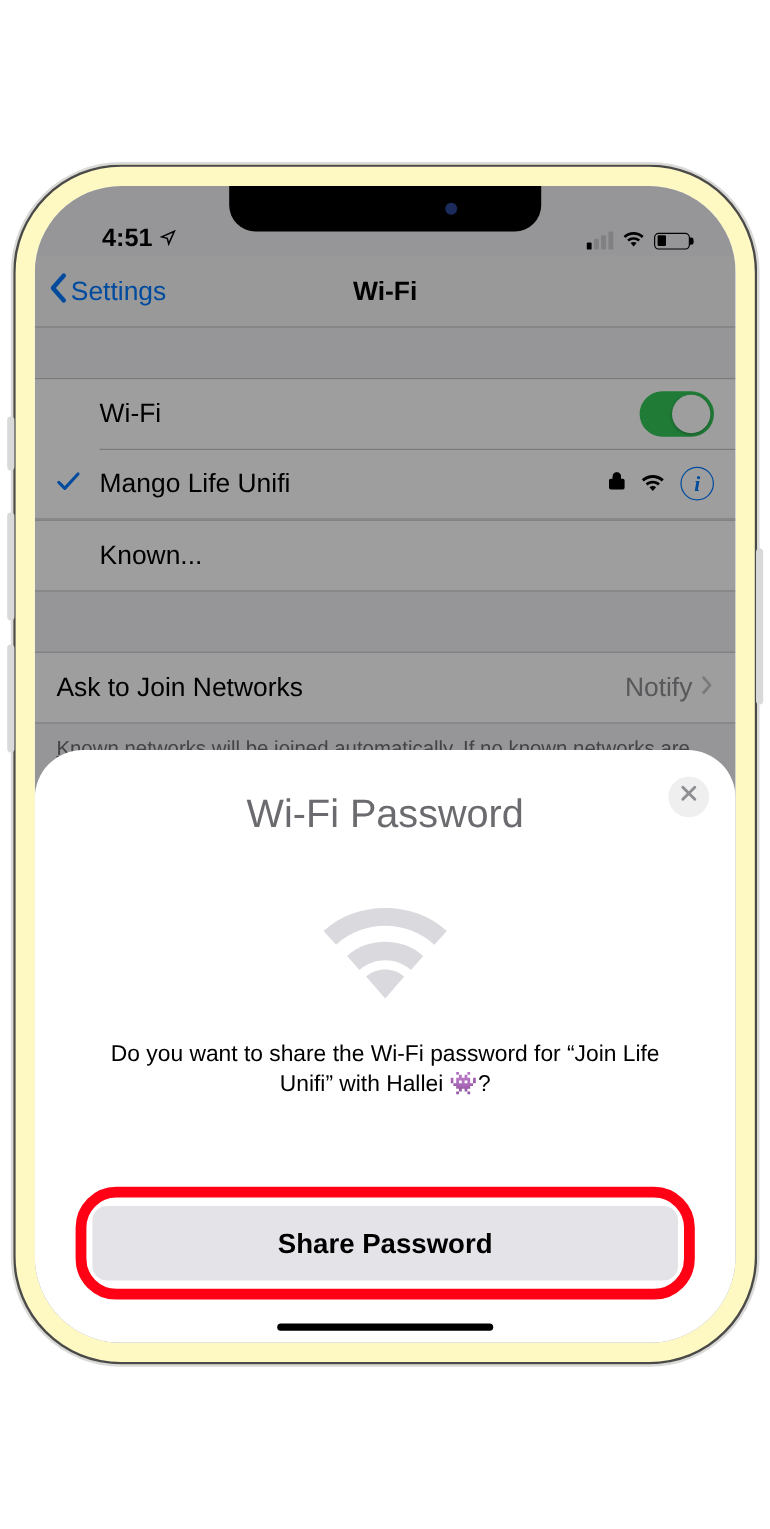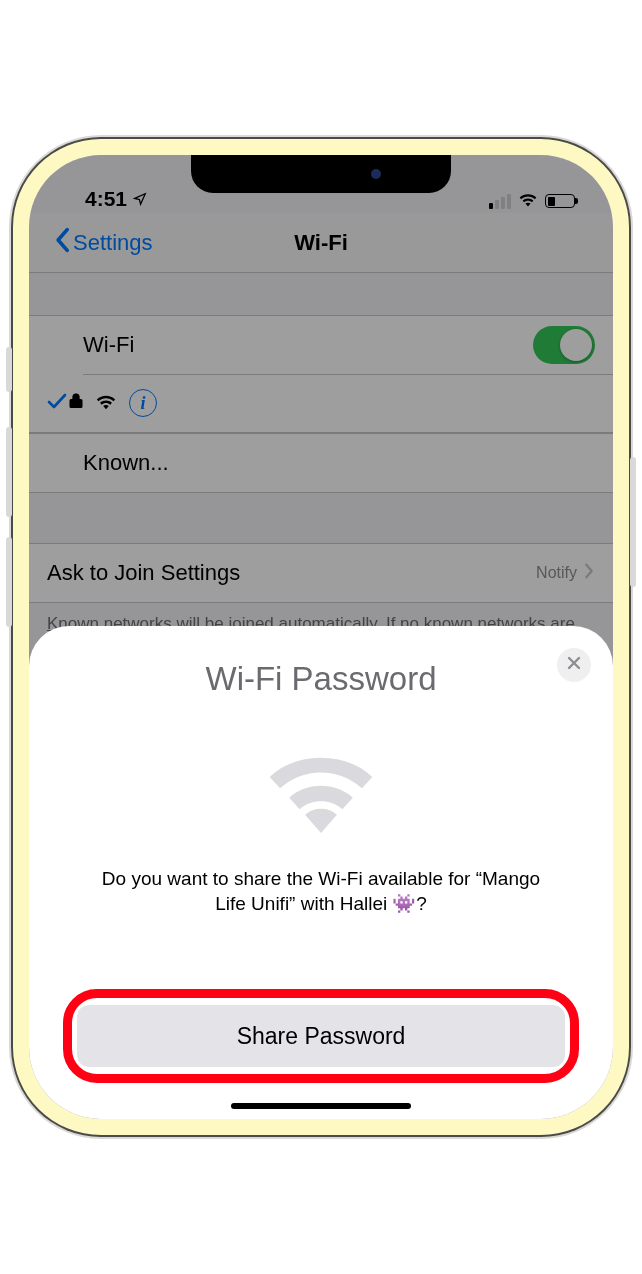--- a/index.html
+++ b/index.html
@@ -119,21 +119,21 @@
       align-items: center;
       position: relative;
       border-bottom: 1px solid #c7c7cc;
       background: #f7f7f9;
     }
     .nav-back {
       display: flex;
       align-items: center;
       color: #007aff;
       font-size: 22px;
-      padding-left: 24px;
+      padding-left: 10px;
       gap: 2px;
     }
     .nav-back svg { width: 18px; height: 26px; }
     .nav-title {
       position: absolute;
       left: 0; right: 0;
       text-align: center;
       font-size: 22px;
       font-weight: 600;
     }
@@ -162,21 +162,21 @@
       padding: 28px 18px 8px;
       letter-spacing: 0.3px;
     }
     .footer-text {
       font-size: 17px;
       color: #6d6d72;
       padding: 10px 18px;
       line-height: 1.35;
       text-decoration: underline;
     }
-    .value-text { color: #8e8e93; font-size: 16px; margin-right: 6px; }
+    .value-text { color: #8e8e93; font-size: 22px; margin-right: 6px; }
 
     
     .toggle {
       width: 62px; height: 38px; border-radius: 19px; background: #34c759;
       position: relative;
     }
     .toggle .knob {
       position: absolute; right: 3px; top: 3px; width: 32px; height: 32px;
       background: #fff; border-radius: 50%; box-shadow: 0 1px 3px rgba(0,0,0,.3);
     }
@@ -233,21 +233,21 @@
       width: 100%;
       position: relative;
     }
     .share-btn {
       width: 100%;
       height: 62px;
       background: #e4e4e8;
       border: none;
       border-radius: 12px;
       font-size: 23px;
-      font-weight: 400;
+      font-weight: 700;
       color: #000;
     }
     .hl-ring {
       position: absolute;
       inset: -16px -14px;
       border: 9px solid #ff0014;
       border-radius: 34px;
       pointer-events: none;
     }
     .home-indicator {
@@ -321,20 +321,21 @@
               <span class="knob"></span>
             </span>
           <span class="sep inset40"></span>
         </div>
         <div class="cell">
           <span class="check-icon">
             <svg width="20" height="18" viewBox="0 0 20 16" fill="none" stroke="#007aff" stroke-width="2.6" stroke-linecap="round" stroke-linejoin="round">
                 <polyline points="2,9 7,14 18,2"></polyline>
               </svg>
           </span>
+          <span class="label" style="padding-left:14px;">Mango Life Unifi</span>
           <span class="lock-wifi">
             <span>
               <svg width="14" height="18" viewBox="0 0 14 18" fill="#000">
                   <path d="M3.5 7 V5 a3.5 3.5 0 0 1 7 0 V7 M2 7 h10 a1.5 1.5 0 0 1 1.5 1.5 v6 A1.5 1.5 0 0 1 12 16 H2 A1.5 1.5 0 0 1 .5 14.5 v-6 A1.5 1.5 0 0 1 2 7 Z" fill="#000"></path>
                   <path d="M4.5 7 V5 a2.5 2.5 0 0 1 5 0 V7" fill="none" stroke="#000" stroke-width="1.6"></path>
                 </svg>
             </span>
             <span>
               <svg width="22" height="18" viewBox="0 0 24 18">
                   <path d="M12 18 L15 14.5 C13.3 13 10.7 13 9 14.5 Z M5.5 11 C9 7.7 15 7.7 18.5 11 L16.7 13 C14 10.6 10 10.6 7.3 13 Z M2 7.3 C7.5 2 16.5 2 22 7.3 L20.2 9.3 C15.7 5 8.3 5 3.8 9.3 Z" fill="#000"></path>
@@ -346,21 +347,21 @@
       </div>
 
       <div class="group nomtbtm">
         <div class="cell">
           <span class="label indent">Known...</span>
         </div>
       </div>
 
       <div class="group" style="margin-top:50px;">
         <div class="cell">
-          <span class="label">Ask to Join Settings</span>
+          <span class="label">Ask to Join Networks</span>
           <span class="value-text">Notify</span>
           <span class="chevron-right">
             <svg width="12" height="18" viewBox="0 0 12 20" fill="none" stroke="#c7c7cc" stroke-width="2.6" stroke-linecap="round" stroke-linejoin="round">
                 <polyline points="3,3 9,10 3,17"></polyline>
               </svg>
           </span>
         </div>
       </div>
       <div class="footer-text">Known networks will be joined automatically. If no known networks are available, you will be notified of available networks.</div>
     </div>
@@ -377,21 +378,21 @@
         </span>
       </div>
       <div class="sheet-title">Wi-Fi Password</div>
       <div class="sheet-wifi-icon">
         <svg viewBox="0 0 120 90">
           <path d="M60 86 L73 71 C65.5 64.5 54.5 64.5 47 71 Z" fill="#d9d9de"></path>
           <path d="M34 57 C48 44 72 44 86 57 L77.5 66.5 C67.5 57.8 52.5 57.8 42.5 66.5 Z" fill="#d9d9de"></path>
           <path d="M18 40 C40 19 80 19 102 40 L93.5 49.3 C75 32 45 32 26.5 49.3 Z" fill="#d9d9de"></path>
         </svg>
       </div>
-      <div class="sheet-msg">Do you want to share the Wi-Fi available for “Mango Life Unifi” with Hallei 👾?</div>
+      <div class="sheet-msg">Do you want to share the Wi-Fi password for “Join Life Unifi” with Hallei 👾?</div>
       <div class="share-btn-wrap">
         <div class="hl-ring"></div>
         <button class="share-btn">Share Password</button>
       </div>
     </div>
 
     <div class="home-indicator"></div>
   </div>
 </div>
 

